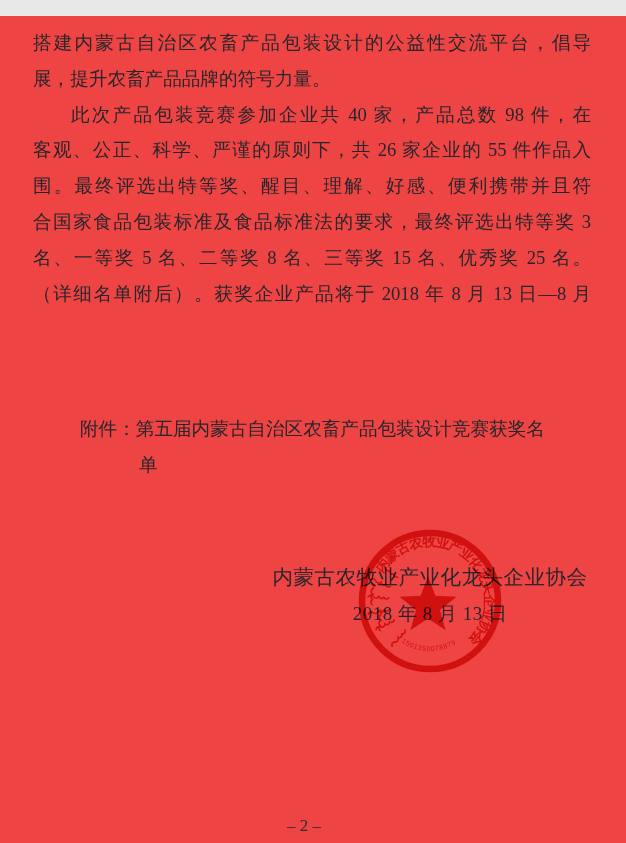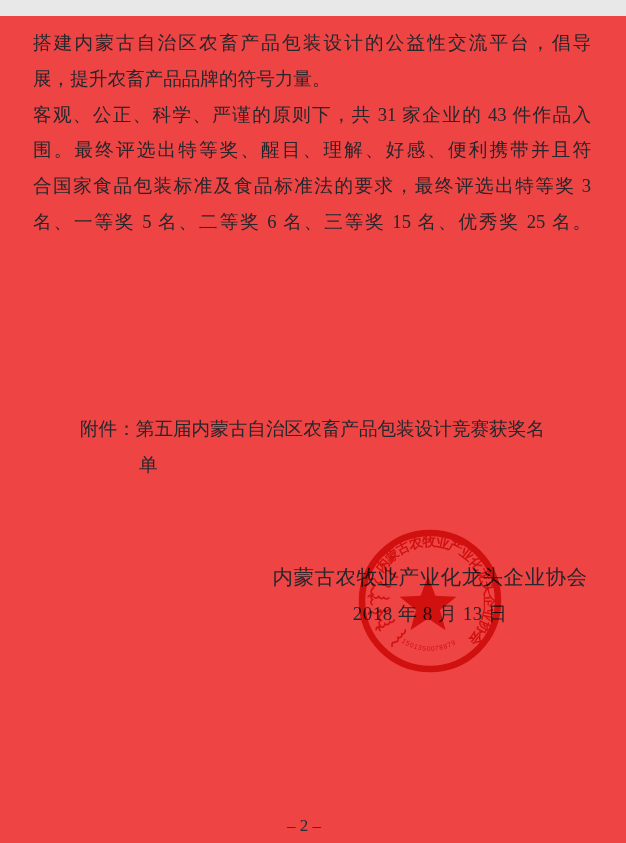--- a/index.html
+++ b/index.html
@@ -48,24 +48,26 @@
   }
 </style>
 </head>
 <body>
 
 <div class="page">
 
   <div class="body-text">
     <div class="line">搭建内蒙古自治区农畜产品包装设计的公益性交流平台，倡导</div>
     <div class="line end">展，提升农畜产品品牌的符号力量。</div>
-    <div class="line">客观、公正、科学、严谨的原则下，共 31 家企业的 43 件作品入</div>
+    <div class="line indent">此次产品包装竞赛参加企业共 40 家，产品总数 98 件，在</div>
+    <div class="line">客观、公正、科学、严谨的原则下，共 26 家企业的 55 件作品入</div>
     <div class="line">围。最终评选出特等奖、醒目、理解、好感、便利携带并且符</div>
     <div class="line">合国家食品包装标准及食品标准法的要求，最终评选出特等奖 3</div>
-    <div class="line">名、一等奖 5 名、二等奖 6 名、三等奖 15 名、优秀奖 25 名。</div>
+    <div class="line">名、一等奖 5 名、二等奖 8 名、三等奖 15 名、优秀奖 25 名。</div>
+    <div class="line">（详细名单附后）。获奖企业产品将于 2018 年 8 月 13 日—8 月</div>
   </div>
 
   <div class="attachment">
     <div class="line l1">附件：第五届内蒙古自治区农畜产品包装设计竞赛获奖名</div>
     <div class="line l2">单</div>
   </div>
 
   <div class="sig-org">内蒙古农牧业产业化龙头企业协会</div>
   <div class="sig-date">2018 年 8 月 13 日</div>
 

